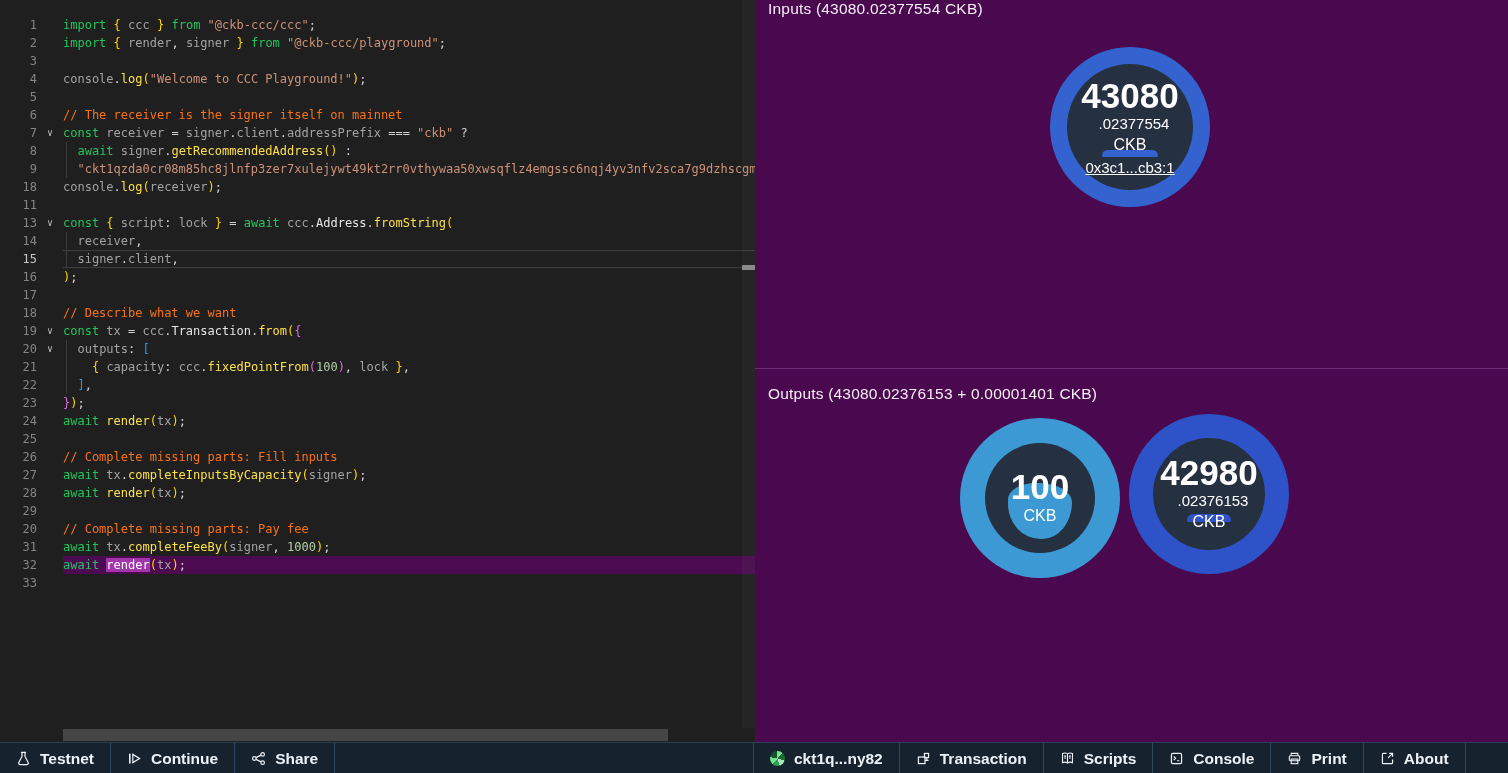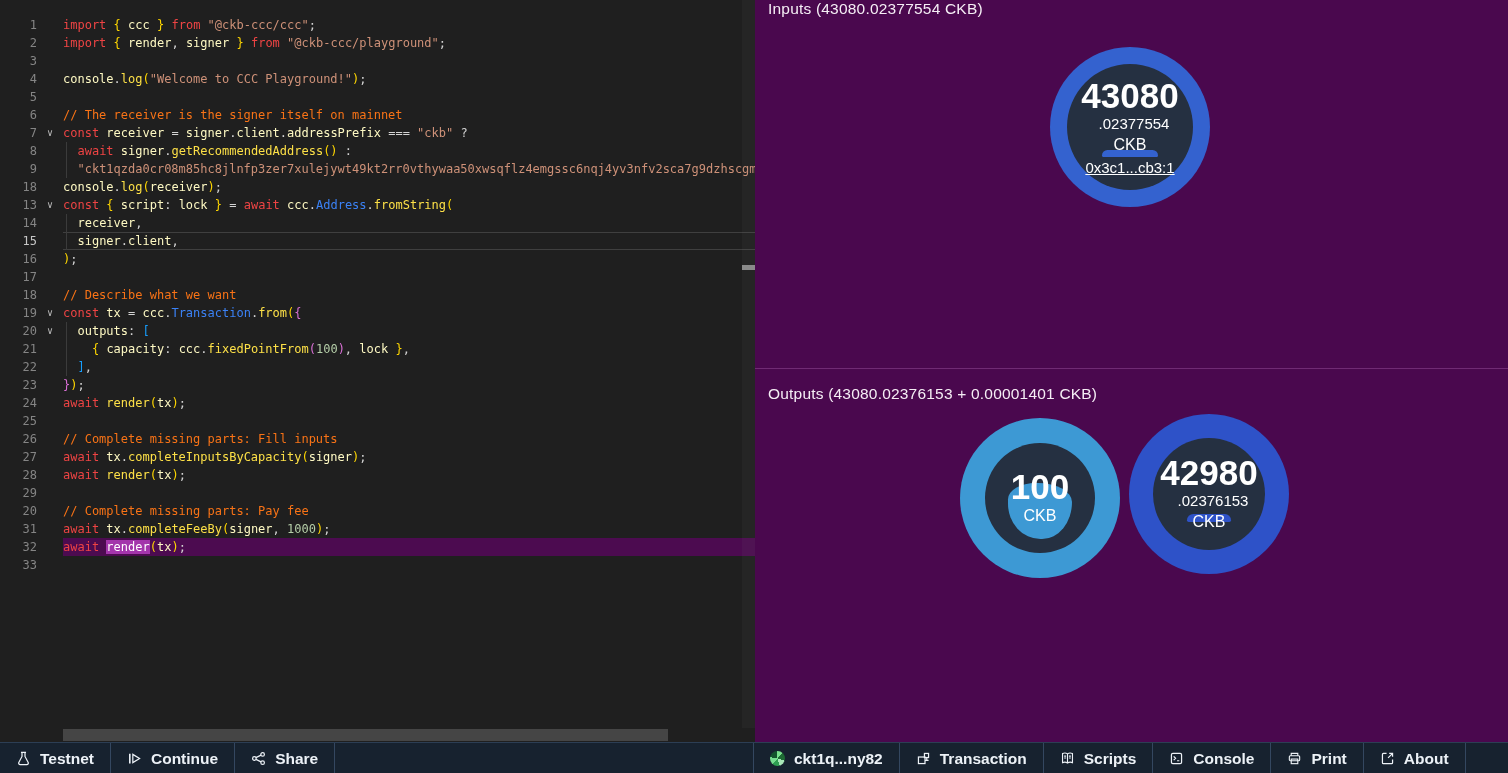--- a/index.html
+++ b/index.html
@@ -14,22 +14,22 @@
   #code-lines { position:absolute; left:0; top:16px; width:100%; }
   .line { display:flex; height:18px; line-height:18px; white-space:pre; }
   .num  { width:37px; text-align:right; color:#858585; flex:0 0 37px; }
   .fold { width:26px; flex:0 0 26px; text-align:center; color:#b8b8b8; font-size:10px; }
   .codetxt { flex:1 1 auto; position:relative; overflow:hidden; }
   .line.guide .codetxt::before { content:""; position:absolute; left:3px; top:0; bottom:0;
             border-left:1px solid #3b3b3b; }
   .line.exec .codetxt { background:#4c0b50; }
   .line.cur .codetxt { box-shadow: inset 0 1px 0 #3f3f3f, inset 0 -1px 0 #3f3f3f; }
   .line.cur .num { color:#c6c6c6; }
-  .tok-kw{color:#ef4444}.tok-id{color:#fef9c3}.tok-fn{color:#fde047}
-  .tok-cls{color:#3b82f6}.tok-str{color:#ce9178}.tok-num{color:#b5cea8}
+  .tok-kw{color:#22c55e}.tok-id{color:#a3a3a3}.tok-fn{color:#fde047}
+  .tok-cls{color:#e5e5e5}.tok-str{color:#ce9178}.tok-num{color:#b5cea8}
   .tok-cm{color:#f97316}.tok-pl{color:#d4d4d4}
   .tok-b1{color:#ffd700}.tok-b2{color:#da70d6}.tok-b3{color:#179fff}
   .tok-rhl{color:#ffffff;background:var(--exec-token,#a335ab)}
   #vscroll { position:absolute; right:0; top:0; width:13px; height:728px;
              background:rgba(130,130,130,0.07); }
   #vscroll-marker { position:absolute; right:0; top:265px; width:13px; height:5px; background:#8a8a8a; }
   #hscroll-thumb { position:absolute; left:63px; bottom:1px; width:605px; height:12px; background:#454545; }
 
   
   #panel { position:absolute; left:755px; top:0; width:753px; height:742px;
@@ -86,20 +86,21 @@
         <div class="line"><span class="num">1</span><span class="fold"></span><span class="codetxt"><span class="tok-kw">import</span><span class="tok-pl"> </span><span class="tok-b1">{</span><span class="tok-pl"> </span><span class="tok-id">ccc</span><span class="tok-pl"> </span><span class="tok-b1">}</span><span class="tok-pl"> </span><span class="tok-kw">from</span><span class="tok-pl"> </span><span class="tok-str">"@ckb-ccc/ccc"</span><span class="tok-pl">;</span></span></div>
         <div class="line"><span class="num">2</span><span class="fold"></span><span class="codetxt"><span class="tok-kw">import</span><span class="tok-pl"> </span><span class="tok-b1">{</span><span class="tok-pl"> </span><span class="tok-id">render</span><span class="tok-pl">, </span><span class="tok-id">signer</span><span class="tok-pl"> </span><span class="tok-b1">}</span><span class="tok-pl"> </span><span class="tok-kw">from</span><span class="tok-pl"> </span><span class="tok-str">"@ckb-ccc/playground"</span><span class="tok-pl">;</span></span></div>
         <div class="line"><span class="num">3</span><span class="fold"></span><span class="codetxt"></span></div>
         <div class="line"><span class="num">4</span><span class="fold"></span><span class="codetxt"><span class="tok-id">console</span><span class="tok-pl">.</span><span class="tok-fn">log</span><span class="tok-b1">(</span><span class="tok-str">"Welcome to CCC Playground!"</span><span class="tok-b1">)</span><span class="tok-pl">;</span></span></div>
         <div class="line"><span class="num">5</span><span class="fold"></span><span class="codetxt"></span></div>
         <div class="line"><span class="num">6</span><span class="fold"></span><span class="codetxt"><span class="tok-cm">// The receiver is the signer itself on mainnet</span></span></div>
         <div class="line"><span class="num">7</span><span class="fold">∨</span><span class="codetxt"><span class="tok-kw">const</span><span class="tok-pl"> </span><span class="tok-id">receiver</span><span class="tok-pl"> = </span><span class="tok-id">signer</span><span class="tok-pl">.</span><span class="tok-id">client</span><span class="tok-pl">.</span><span class="tok-id">addressPrefix</span><span class="tok-pl"> === </span><span class="tok-str">"ckb"</span><span class="tok-pl"> ?</span></span></div>
         <div class="line guide"><span class="num">8</span><span class="fold"></span><span class="codetxt"><span class="tok-pl">  </span><span class="tok-kw">await</span><span class="tok-pl"> </span><span class="tok-id">signer</span><span class="tok-pl">.</span><span class="tok-fn">getRecommendedAddress</span><span class="tok-b1">()</span><span class="tok-pl"> :</span></span></div>
         <div class="line guide"><span class="num">9</span><span class="fold"></span><span class="codetxt"><span class="tok-pl">  </span><span class="tok-str">"ckt1qzda0cr08m85hc8jlnfp3zer7xulejywt49kt2rr0vthywaa50xwsqflz4emgssc6nqj4yv3nfv2sca7g9dzhscgm</span></span></div>
         <div class="line"><span class="num">18</span><span class="fold"></span><span class="codetxt"><span class="tok-id">console</span><span class="tok-pl">.</span><span class="tok-fn">log</span><span class="tok-b1">(</span><span class="tok-id">receiver</span><span class="tok-b1">)</span><span class="tok-pl">;</span></span></div>
+        <div class="line"><span class="num">11</span><span class="fold"></span><span class="codetxt"></span></div>
         <div class="line"><span class="num">13</span><span class="fold">∨</span><span class="codetxt"><span class="tok-kw">const</span><span class="tok-pl"> </span><span class="tok-b1">{</span><span class="tok-pl"> </span><span class="tok-id">script</span><span class="tok-pl">: </span><span class="tok-id">lock</span><span class="tok-pl"> </span><span class="tok-b1">}</span><span class="tok-pl"> = </span><span class="tok-kw">await</span><span class="tok-pl"> </span><span class="tok-id">ccc</span><span class="tok-pl">.</span><span class="tok-cls">Address</span><span class="tok-pl">.</span><span class="tok-fn">fromString</span><span class="tok-b1">(</span></span></div>
         <div class="line guide"><span class="num">14</span><span class="fold"></span><span class="codetxt"><span class="tok-pl">  </span><span class="tok-id">receiver</span><span class="tok-pl">,</span></span></div>
         <div class="line guide cur"><span class="num">15</span><span class="fold"></span><span class="codetxt"><span class="tok-pl">  </span><span class="tok-id">signer</span><span class="tok-pl">.</span><span class="tok-id">client</span><span class="tok-pl">,</span></span></div>
         <div class="line"><span class="num">16</span><span class="fold"></span><span class="codetxt"><span class="tok-b1">)</span><span class="tok-pl">;</span></span></div>
         <div class="line"><span class="num">17</span><span class="fold"></span><span class="codetxt"></span></div>
         <div class="line"><span class="num">18</span><span class="fold"></span><span class="codetxt"><span class="tok-cm">// Describe what we want</span></span></div>
         <div class="line"><span class="num">19</span><span class="fold">∨</span><span class="codetxt"><span class="tok-kw">const</span><span class="tok-pl"> </span><span class="tok-id">tx</span><span class="tok-pl"> = </span><span class="tok-id">ccc</span><span class="tok-pl">.</span><span class="tok-cls">Transaction</span><span class="tok-pl">.</span><span class="tok-fn">from</span><span class="tok-b1">(</span><span class="tok-b2">{</span></span></div>
         <div class="line guide"><span class="num">20</span><span class="fold">∨</span><span class="codetxt"><span class="tok-pl">  </span><span class="tok-id">outputs</span><span class="tok-pl">: </span><span class="tok-b3">[</span></span></div>
         <div class="line guide"><span class="num">21</span><span class="fold"></span><span class="codetxt"><span class="tok-pl">    </span><span class="tok-b1">{</span><span class="tok-pl"> </span><span class="tok-id">capacity</span><span class="tok-pl">: </span><span class="tok-id">ccc</span><span class="tok-pl">.</span><span class="tok-fn">fixedPointFrom</span><span class="tok-b2">(</span><span class="tok-num">100</span><span class="tok-b2">)</span><span class="tok-pl">, </span><span class="tok-id">lock</span><span class="tok-pl"> </span><span class="tok-b1">}</span><span class="tok-pl">,</span></span></div>
         <div class="line guide"><span class="num">22</span><span class="fold"></span><span class="codetxt"><span class="tok-pl">  </span><span class="tok-b3">]</span><span class="tok-pl">,</span></span></div>

